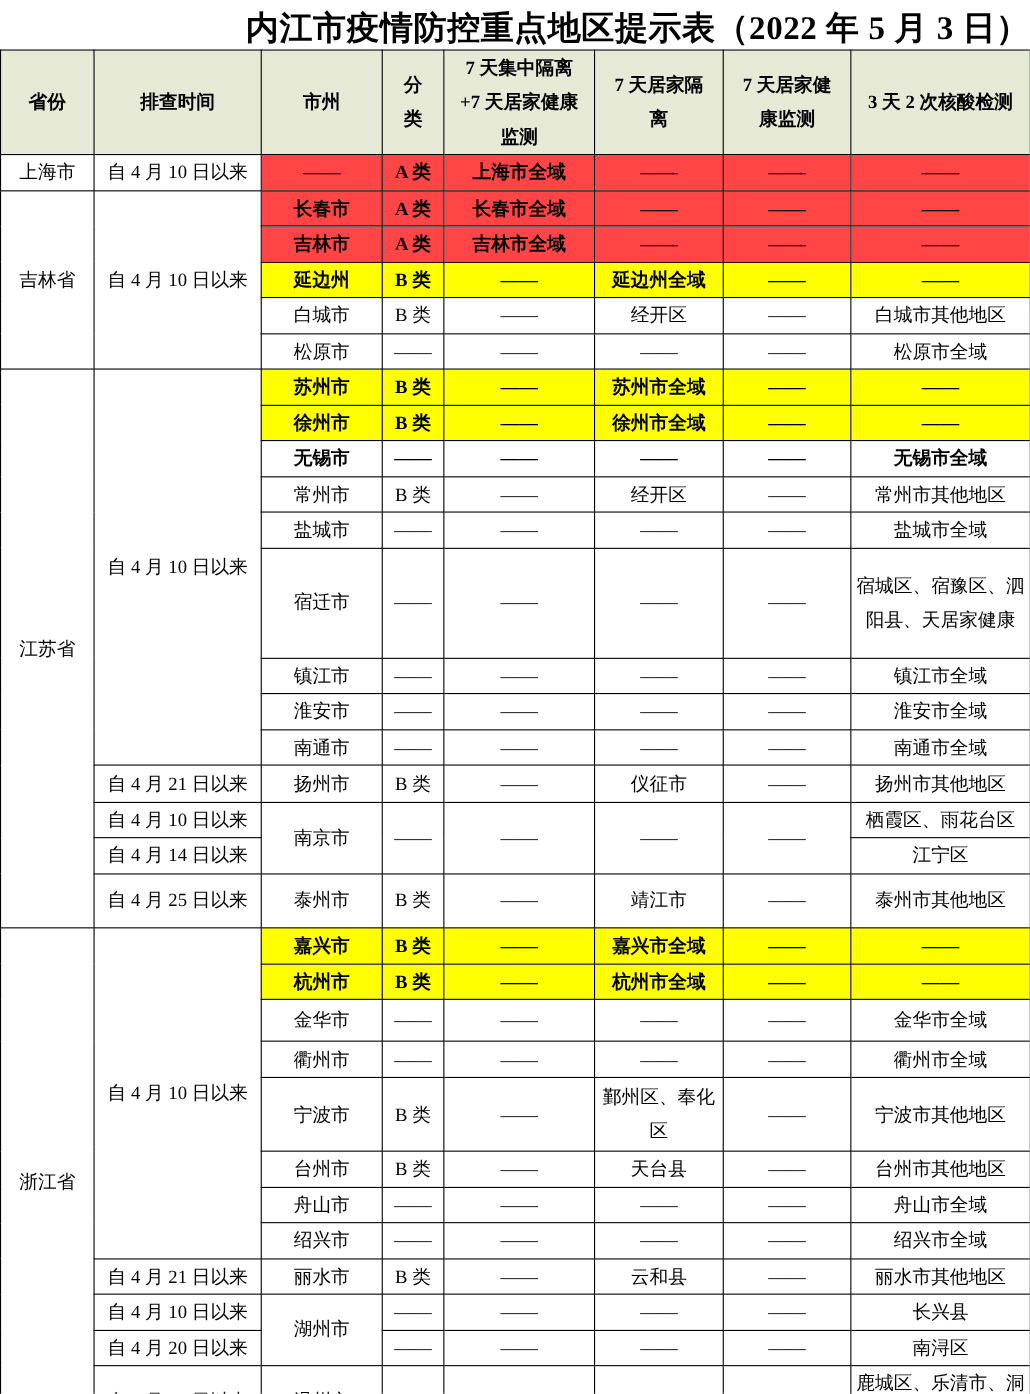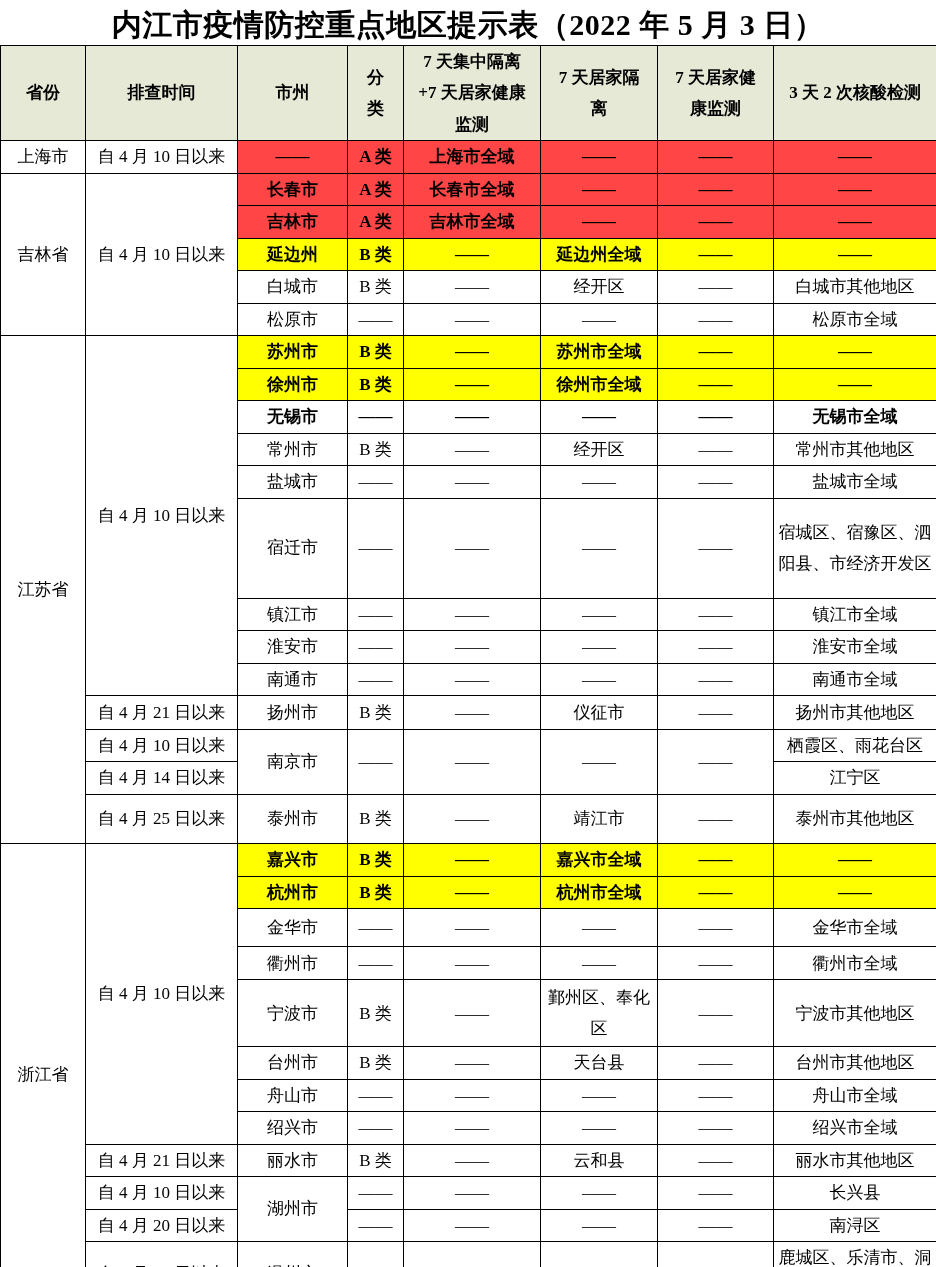--- a/index.html
+++ b/index.html
@@ -3,21 +3,21 @@
 <meta charset="utf-8">
 <style>
   html,body{margin:0;padding:0;}
   body{
     width:936px;height:1267px;overflow:hidden;background:#fff;
     font-family:"Liberation Serif","DejaVu Serif",serif;
     color:#000;
   }
   .page-title{
     height:45px;box-sizing:border-box;padding-top:5px;
-    text-align:center;font-size:30px;font-weight:bold;
+    text-align:right;font-size:30px;font-weight:bold;
     letter-spacing:0.5px;white-space:nowrap;
   }
   table.doc-table{
     border-collapse:collapse;table-layout:fixed;width:936px;
   }
   .doc-table th,.doc-table td{
     border:1.6px solid #000;
     text-align:center;vertical-align:middle;
     font-size:17px;line-height:1.85;
     padding:0 2px;overflow:hidden;box-sizing:border-box;
@@ -156,21 +156,21 @@
         <td>——</td>
         <td>——</td>
         <td>盐城市全域</td>
       </tr>
       <tr style="height: 100px;">
         <td>宿迁市</td>
         <td>——</td>
         <td>——</td>
         <td>——</td>
         <td>——</td>
-        <td>宿城区、宿豫区、泗阳县、市经济开发区</td>
+        <td>宿城区、宿豫区、泗阳县、天居家健康</td>
       </tr>
       <tr style="height: 31px;">
         <td>镇江市</td>
         <td>——</td>
         <td>——</td>
         <td>——</td>
         <td>——</td>
         <td>镇江市全域</td>
       </tr>
       <tr style="height: 31px;">

